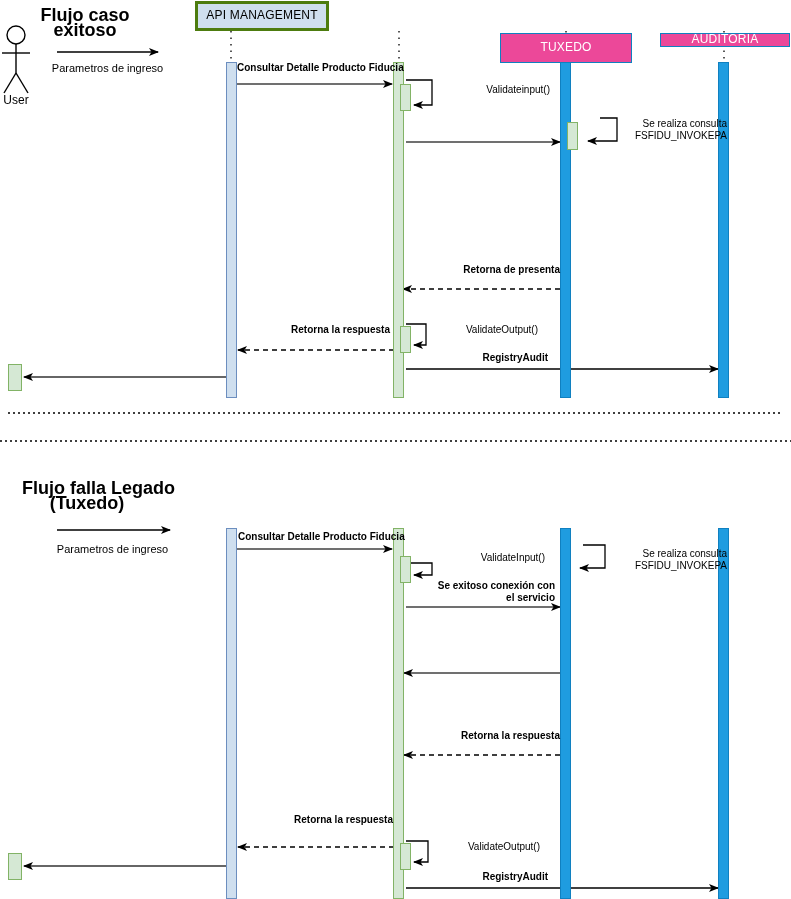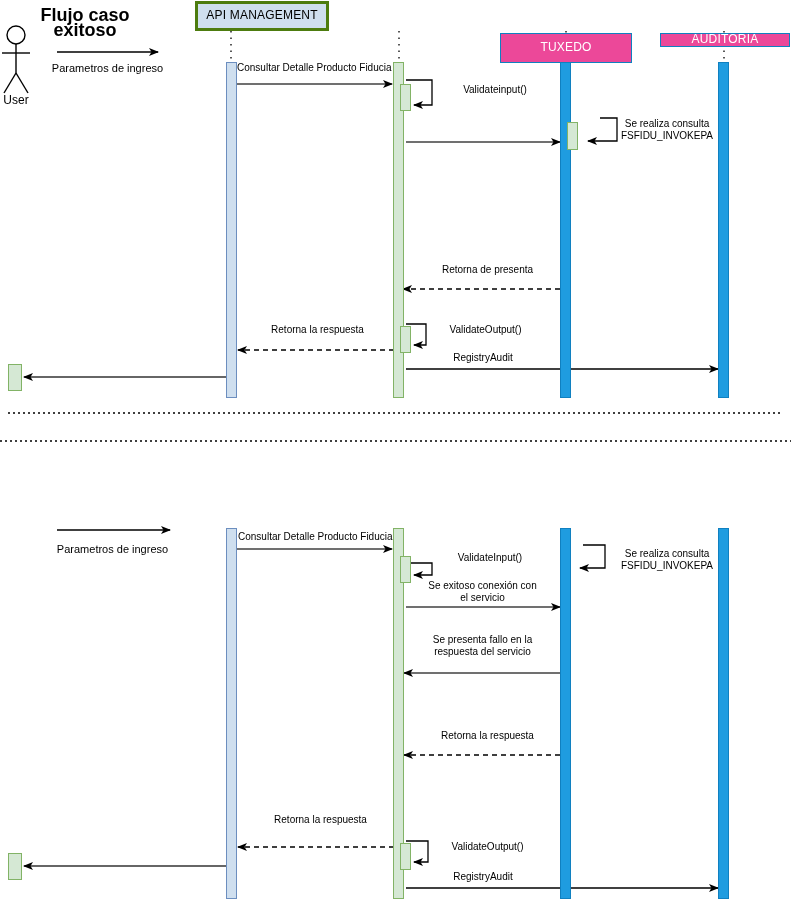--- a/index.html
+++ b/index.html
@@ -70,23 +70,23 @@
   .act-green  { background: #d5e8d4; border: 1px solid #82b366; }
   .act-solid  { background: #1f9ce0; border: 1px solid #1080c0; }
 
   
   .lbl {
     position: absolute;
     font-size: 10px;
     line-height: 12px;
     color: #000000;
     white-space: pre;
-    text-align: center;
-  }
-  .lbl.bold { font-weight: normal; }
+    text-align: right;
+  }
+  .lbl.bold { font-weight: bold; }
   .lbl-left { text-align: left; white-space: pre; }
 
   .title {
     position: absolute;
     font-size: 18px;
     font-weight: bold;
     line-height: 15px;
     text-align: center;
     white-space: pre;
   }
@@ -226,20 +226,22 @@
 FSFIDU_INVOKEPA</div>
 
   <div class="lbl bold" style="left:415px;top:264px;width:145px;">Retorna de presenta</div>
 
   <div class="lbl bold" style="left:245px;top:324px;width:145px;">Retorna la respuesta</div>
 
   <div class="lbl" style="left:433px;top:324px;width:105px;">ValidateOutput()</div>
 
   <div class="lbl bold" style="left:418px;top:352px;width:130px;">RegistryAudit</div>
 
+  <div class="title" style="left:22px;top:481px;width:130px;">Flujo falla Legado
+(Tuxedo)</div>
 
   <div class="in-label" style="left:40px;top:543px;width:145px;">Parametros de ingreso</div>
 
   <div class="act act-blue" style="left:226px;top:528px;width:11px;height:371px;"></div>
   <div class="act act-green" style="left:393px;top:528px;width:11px;height:371px;"></div>
   <div class="act act-solid" style="left:560px;top:528px;width:11px;height:371px;"></div>
   <div class="act act-solid" style="left:718px;top:528px;width:11px;height:371px;"></div>
 
   <div class="act act-green" style="left:400px;top:556px;width:11px;height:27px;"></div>
   <div class="act act-green" style="left:400px;top:843px;width:11px;height:27px;"></div>
@@ -248,22 +250,20 @@
   <div class="lbl lbl-left bold" style="left:238px;top:531px;width:170px;">Consultar Detalle Producto Fiducia</div>
 
   <div class="lbl" style="left:435px;top:552px;width:110px;">ValidateInput()</div>
 
   <div class="lbl bold" style="left:410px;top:580px;width:145px;">Se exitoso conexión con
 el servicio</div>
 
   <div class="lbl" style="left:607px;top:548px;width:120px;">Se realiza consulta
 FSFIDU_INVOKEPA</div>
 
-  <div class="lbl bold" style="left:410px;top:634px;width:145px;">Se presenta fallo en la
-respuesta del servicio</div>
 
   <div class="lbl bold" style="left:415px;top:730px;width:145px;">Retorna la respuesta</div>
 
   <div class="lbl bold" style="left:248px;top:814px;width:145px;">Retorna la respuesta</div>
 
   <div class="lbl" style="left:435px;top:841px;width:105px;">ValidateOutput()</div>
 
   <div class="lbl bold" style="left:418px;top:871px;width:130px;">RegistryAudit</div>
 
 </div>

